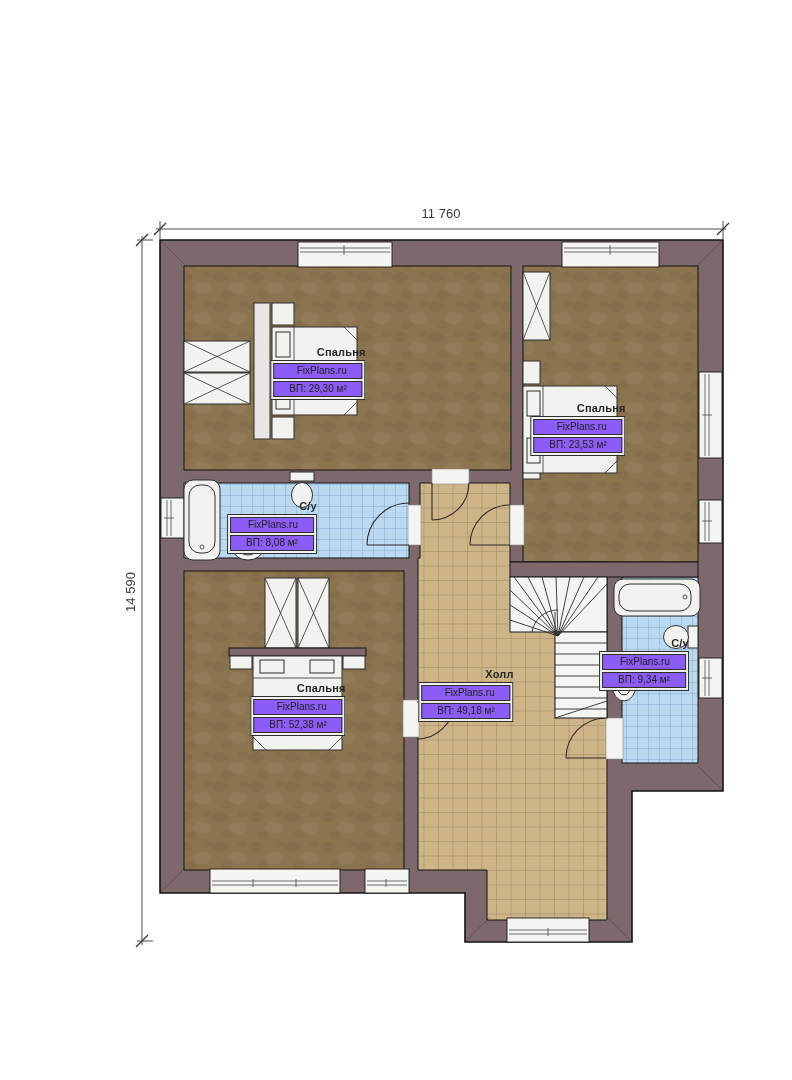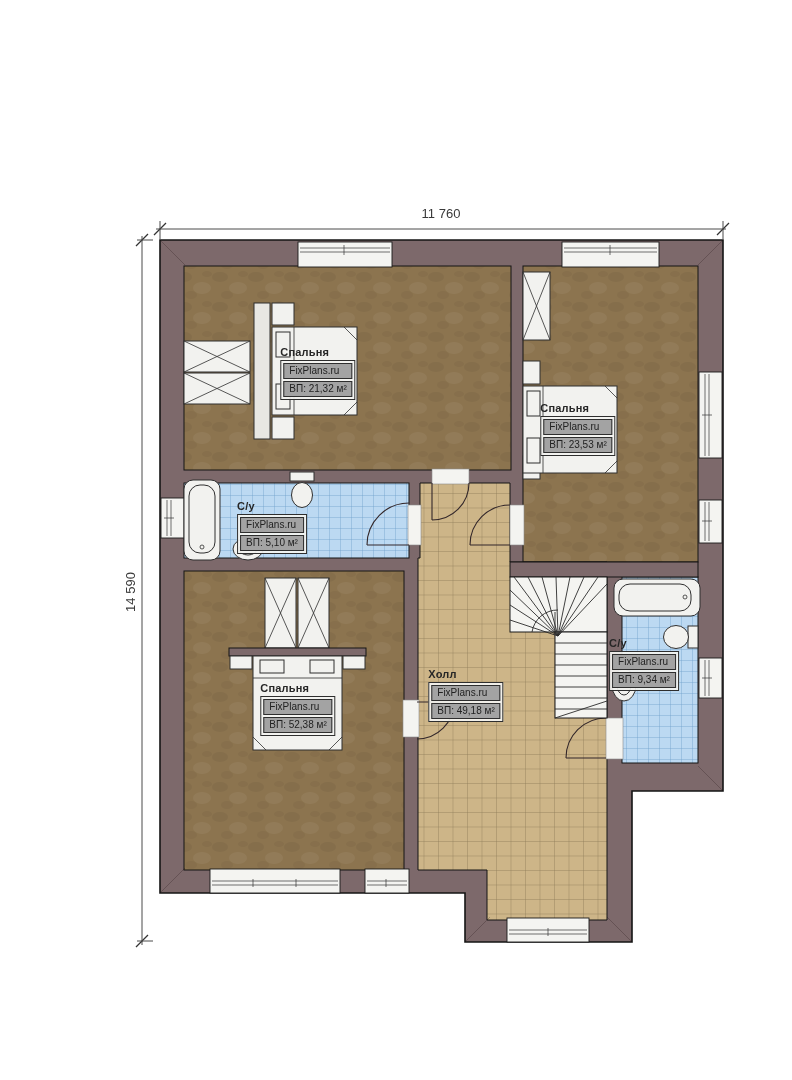--- a/index.html
+++ b/index.html
@@ -20,25 +20,25 @@
   .partition{fill:#e8e7e3;stroke:#2f2f2f;stroke-width:1;}
   .threshold{fill:#f4f4f1;stroke:#8a8a8a;stroke-width:0.6;}
   .window{fill:#f4f4f1;stroke:#1a1a1a;stroke-width:0.9;}
   .win-line{stroke:#333;stroke-width:0.7;fill:none;}
   .door-arc{stroke:#33272a;stroke-width:1.1;fill:none;}
   .dim-line{stroke:#4a4a4a;stroke-width:1;fill:none;}
   .dim-tick{stroke:#333;stroke-width:1.3;fill:none;}
   .corner-joint{stroke:rgba(25,12,12,0.3);stroke-width:0.8;fill:none;}
 
   
-  .room-label{position:absolute;transform:translateX(-50%);text-align:left;z-index:5;}
+  .room-label{position:absolute;transform:translateX(-50%);text-align:right;z-index:5;}
   .room-name{font-size:11px;font-weight:bold;color:#262626;margin-bottom:2px;letter-spacing:.2px;}
   .label-box{display:inline-block;border:1px solid #2e2e2e;background:rgba(243,243,240,.93);padding:2px;}
-  .brand-box,.area-box{border:1px solid #2e2e2e;background:#a3a3a3;font-size:10px;color:#222;
-      padding:0 5px;line-height:14px;white-space:nowrap;}
+  .brand-box,.area-box{border:1px solid #2e2e2e;background:#8b5cf6;font-size:10px;color:#222;
+      padding:0 15px;line-height:14px;white-space:nowrap;}
   .brand-box{margin-bottom:2px;}
 
   .dim-label{position:absolute;font-size:13px;color:#3a3a3a;z-index:4;}
   .dim-label.h{transform:translateX(-50%);}
   .dim-label.v{transform:translate(-50%,-50%) rotate(-90deg);}
 </style>
 </head>
 <body>
 
 <div class="plan">
@@ -197,37 +197,37 @@
     </g>
   </svg>
 
   <div class="dim-label h" style="left:409px;top:206px;">11 760</div>
   <div class="dim-label v" style="left:98px;top:592px;">14 590</div>
 
   <div class="room-label" style="left:286px;top:346px;">
     <div class="room-name">Спальня</div>
     <div class="label-box">
       <div class="brand-box">FixPlans.ru</div>
-      <div class="area-box">ВП: 21,32 м²</div>
+      <div class="area-box">ВП: 29,30 м²</div>
     </div>
   </div>
 
   <div class="room-label" style="left:546px;top:402px;">
     <div class="room-name">Спальня</div>
     <div class="label-box">
       <div class="brand-box">FixPlans.ru</div>
       <div class="area-box">ВП: 23,53 м²</div>
     </div>
   </div>
 
   <div class="room-label" style="left:240px;top:500px;">
     <div class="room-name">С/у</div>
     <div class="label-box">
       <div class="brand-box">FixPlans.ru</div>
-      <div class="area-box">ВП: 5,10 м²</div>
+      <div class="area-box">ВП: 8,08 м²</div>
     </div>
   </div>
 
   <div class="room-label" style="left:266px;top:682px;">
     <div class="room-name">Спальня</div>
     <div class="label-box">
       <div class="brand-box">FixPlans.ru</div>
       <div class="area-box">ВП: 52,38 м²</div>
     </div>
   </div>

